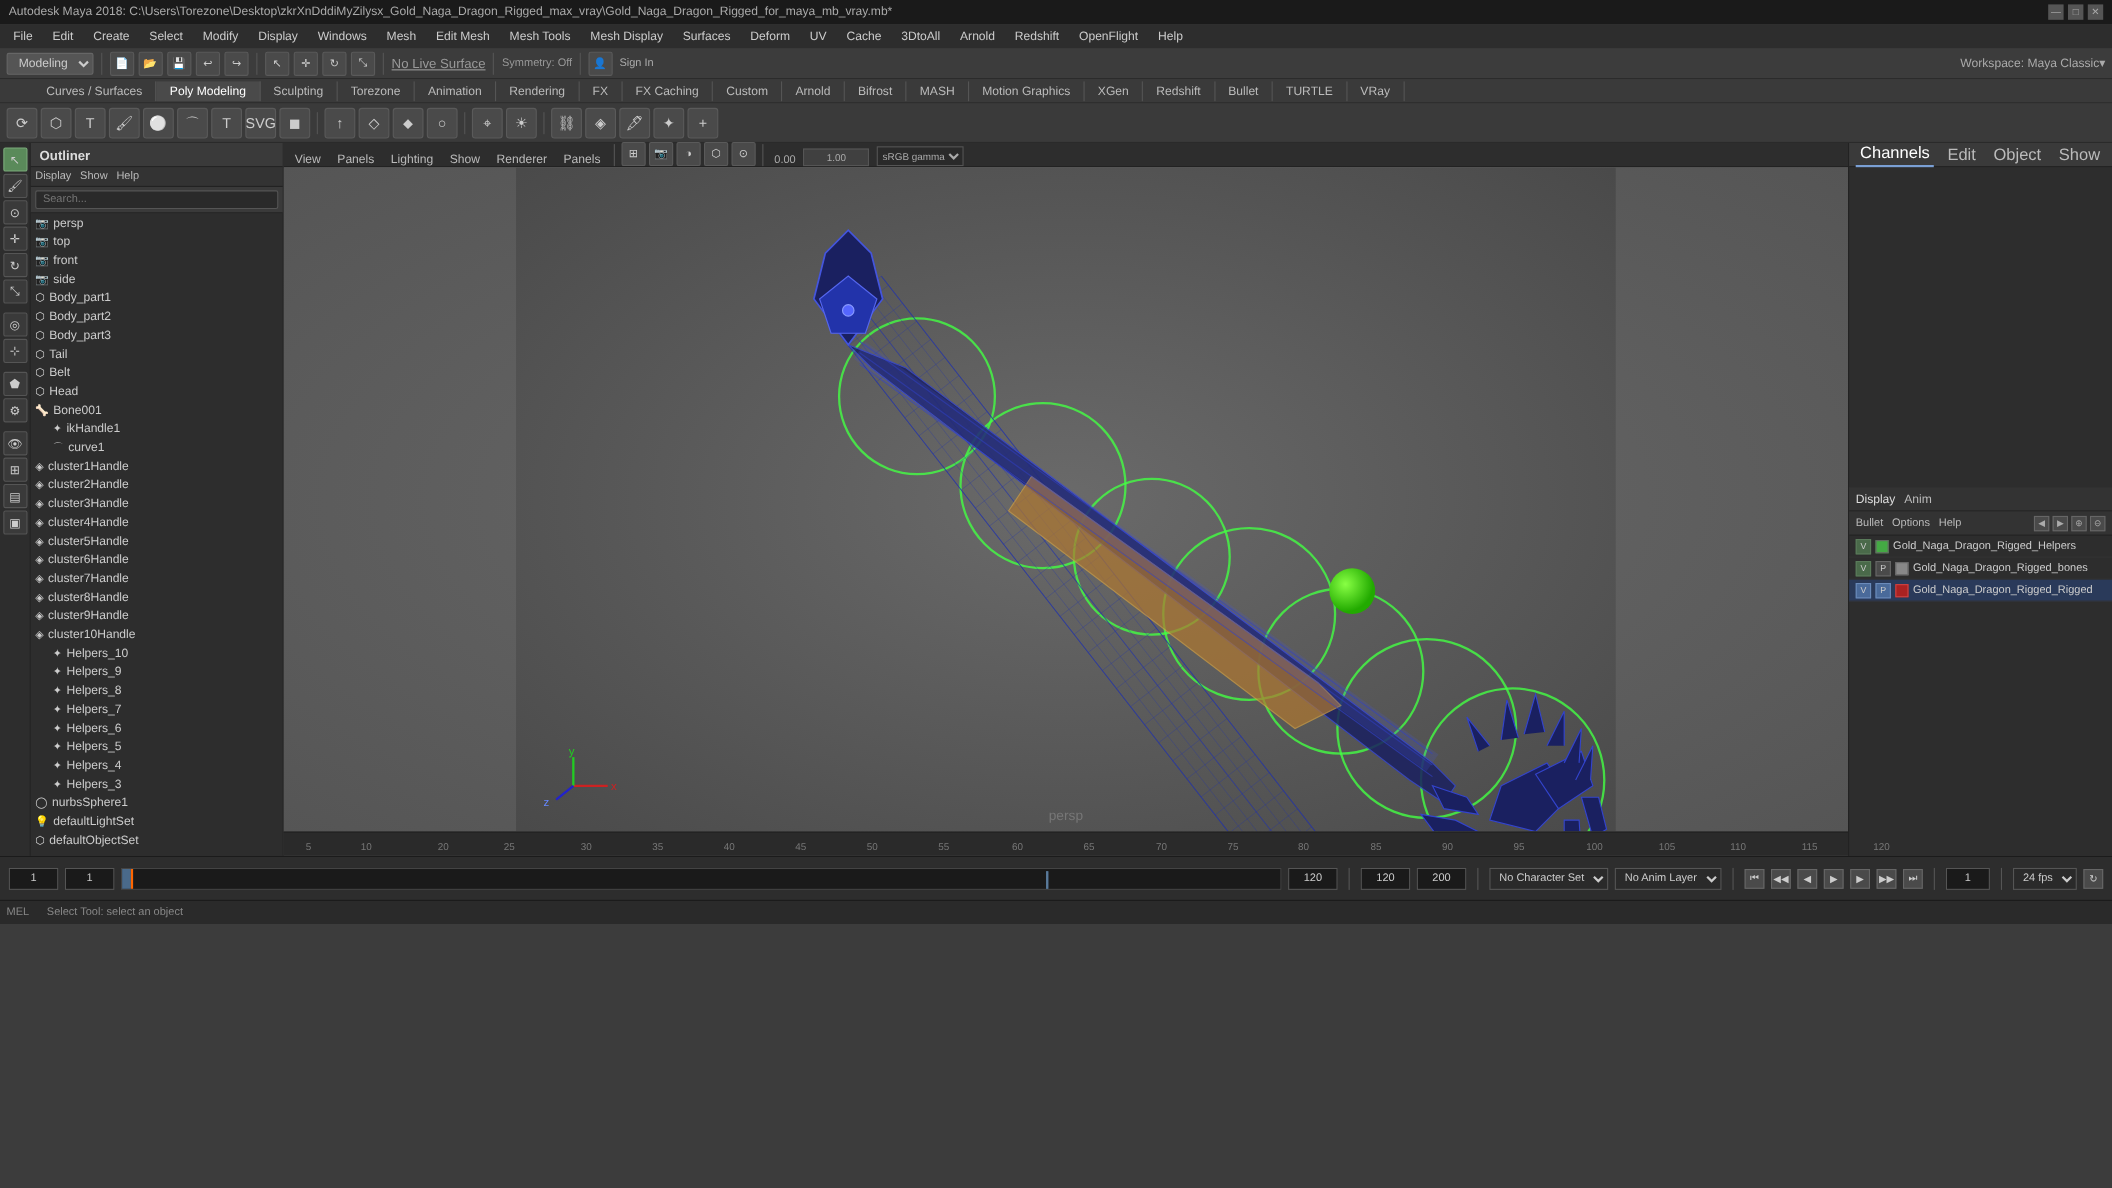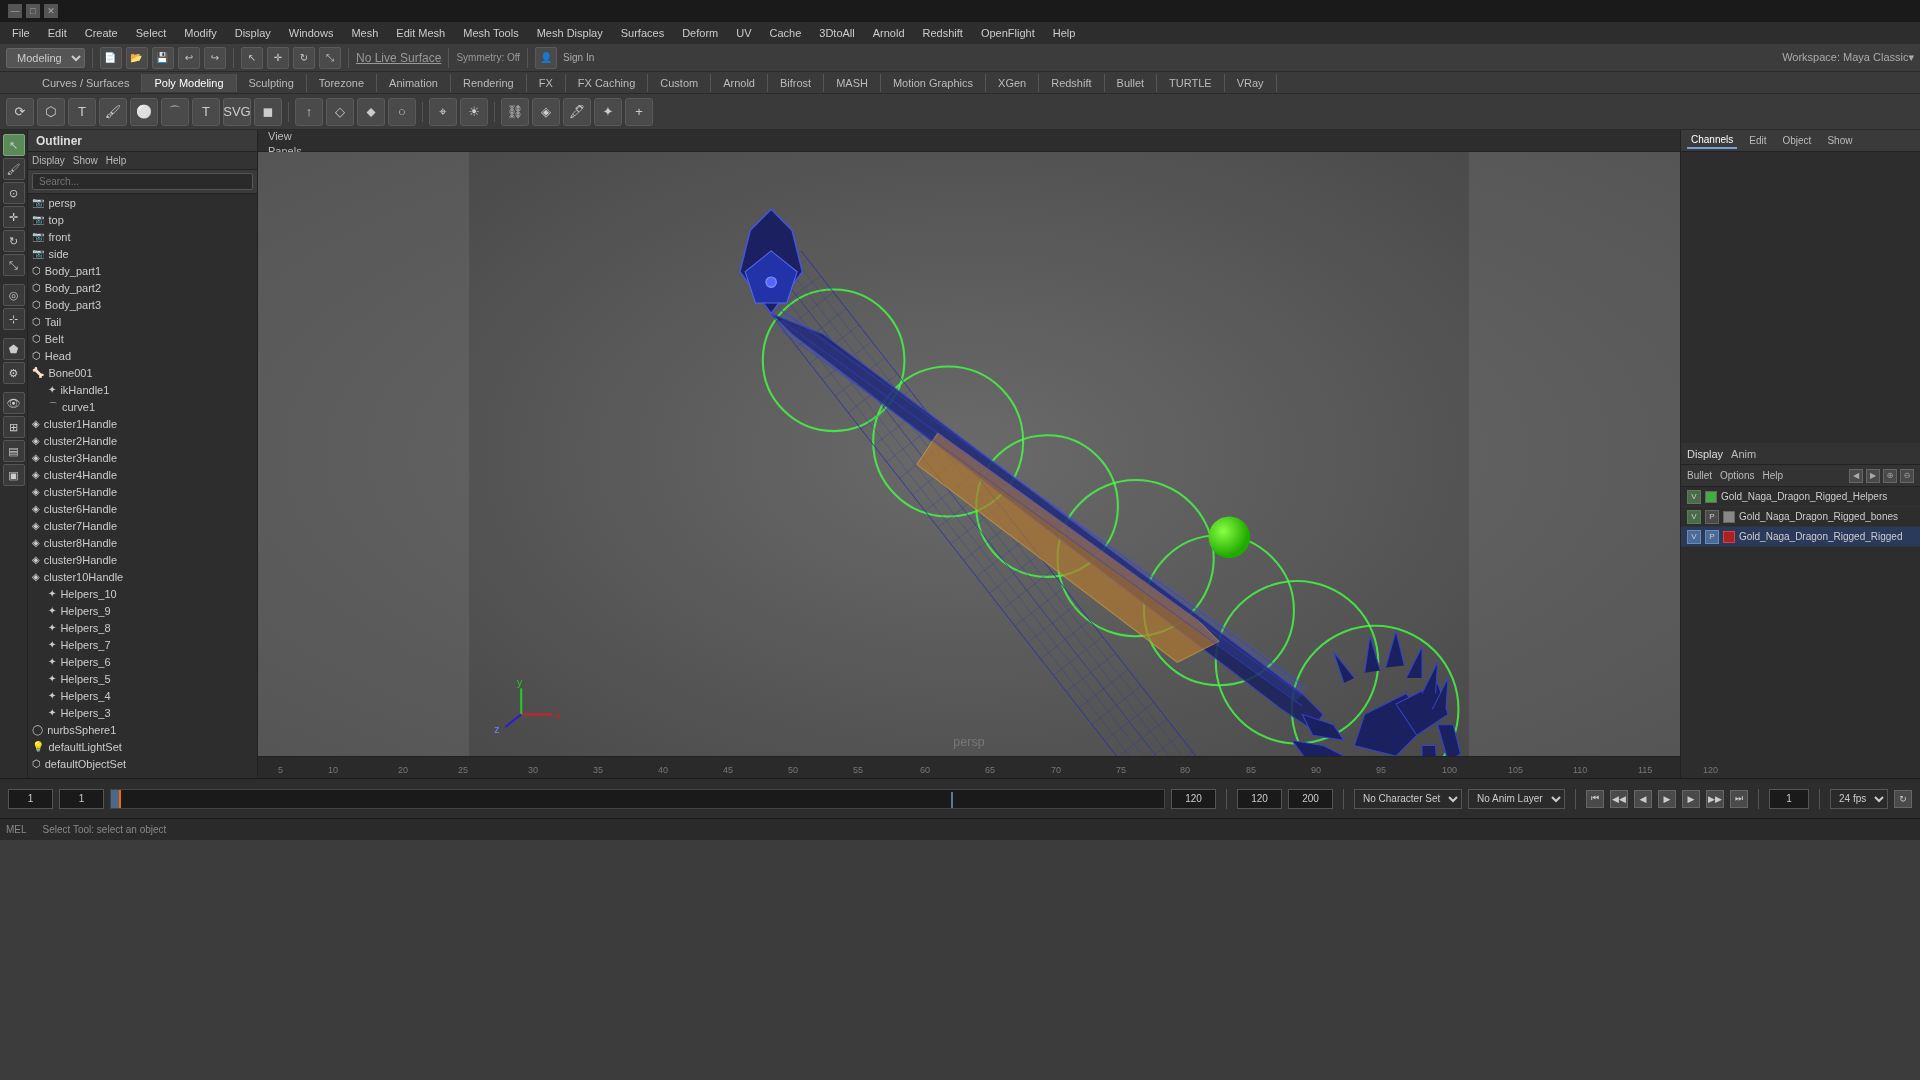--- a/index.html
+++ b/index.html
@@ -158,24 +158,23 @@
 
     
     #viewport {
       flex: 1;
       background: #5a5a5a;
       position: relative;
       display: flex; flex-direction: column;
     }
     #viewport-toolbar {
       height: 22px; background: #2d2d2d;
-      display: flex; align-items: flex-start;
+      display: flex; align-items: flex-end;
       padding: 0 4px; gap: 3px;
       border-bottom: 1px solid #222;
-      flex-direction: column;
     }
     .vp-menu { font-size: 11px; color: #bbb; padding: 0 6px; cursor: pointer; }
     #viewport-canvas {
       flex: 1; position: relative;
       background: radial-gradient(ellipse at center, #6a6a6a 0%, #555 100%);
       overflow: hidden;
     }
 
     
     #dragon-scene {
@@ -196,21 +195,21 @@
     #right-panel {
       width: 240px;
       background: #2d2d2d;
       border-left: 1px solid #222;
       display: flex; flex-direction: column;
     }
     #channel-box-header {
       height: 22px; background: #3a3a3a;
       display: flex; align-items: center;
       padding: 0 6px; gap: 8px;
-      border-bottom: 1px solid #222; font-size: 10px; color: #bbb;
+      border-bottom: 1px solid #222; font-size: 15px; color: #bbb;
     }
     .ch-tab { cursor: pointer; padding: 2px 4px; }
     .ch-tab.active { color: #fff; border-bottom: 2px solid #7a9fd4; }
     #layer-section {
       flex: 1;
       overflow-y: auto;
     }
     #layer-header {
       height: 22px; background: #333;
       display: flex; align-items: center;
@@ -278,20 +277,21 @@
 
     
     ::-webkit-scrollbar { width: 6px; height: 6px; }
     ::-webkit-scrollbar-track { background: #2a2a2a; }
     ::-webkit-scrollbar-thumb { background: #555; border-radius: 3px; }
   </style>
 </head>
 <body>
 
 <div id="title-bar">
+  <span class="title">Autodesk Maya 2018: C:\Users\Torezone\Desktop\zkrXnDddiMyZilysx_Gold_Naga_Dragon_Rigged_max_vray\Gold_Naga_Dragon_Rigged_for_maya_mb_vray.mb*</span>
   <div class="window-controls">
     <button class="win-btn">—</button>
     <button class="win-btn">□</button>
     <button class="win-btn">✕</button>
   </div>
 </div>
 
 <div id="menu-bar">
   <span class="menu-item">File</span>
   <span class="menu-item">Edit</span>

